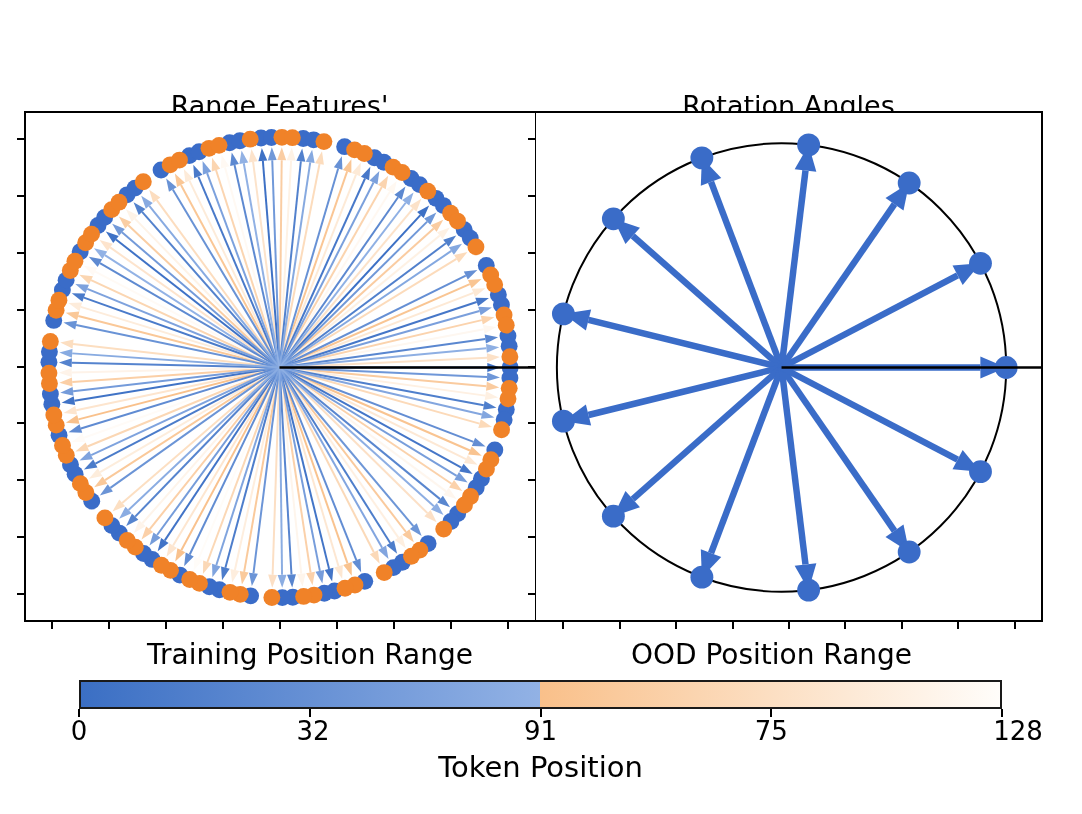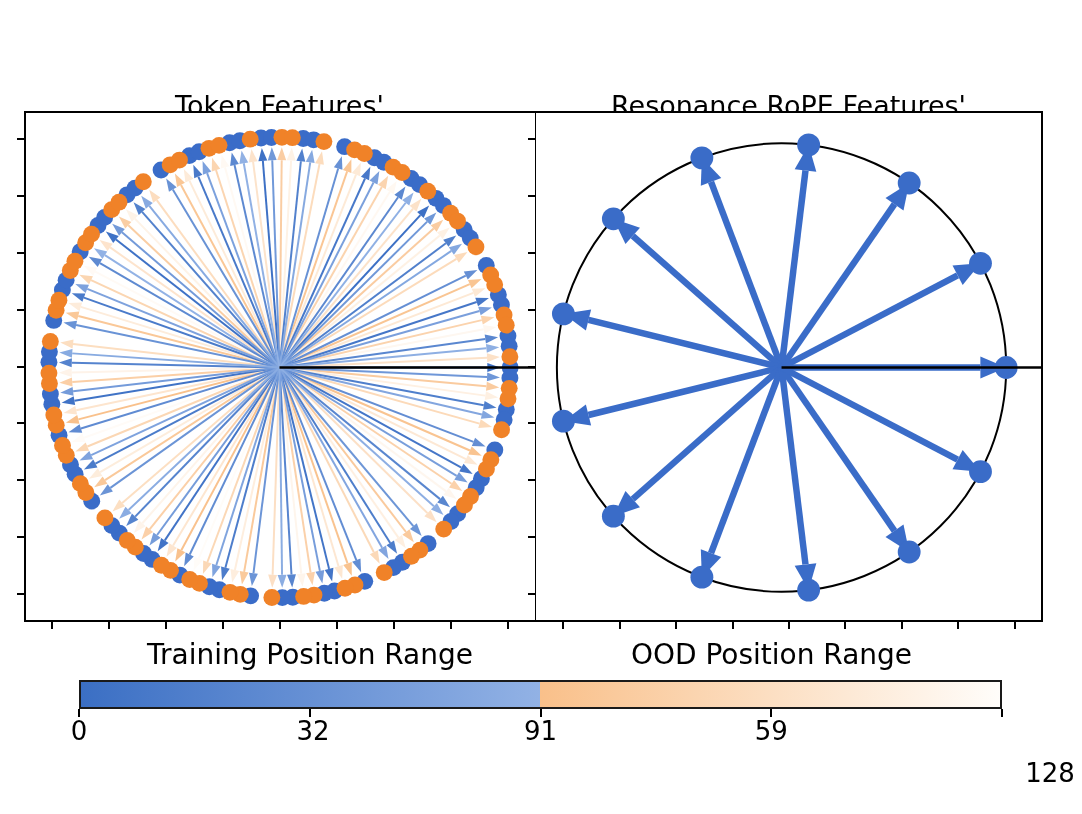--- a/index.html
+++ b/index.html
@@ -100,26 +100,25 @@
     font-size: 29px;
     color: #000000;
   }
 </style>
 </head>
 <body>
 
 <div id="figure">
 
   <div class="panel-title" id="title-left">
-    <div>Token Features'</div>
+    <div>Range Features'</div>
     <div>Rotation Angles</div>
   </div>
 
   <div class="panel-title" id="title-right">
-    <div>Resonance RoPE Features'</div>
     <div>Rotation Angles</div>
   </div>
 
   <div class="axes" id="axes-left">
     <svg id="svg-left" viewBox="0 0 512 511" preserveAspectRatio="none">
         <g>
           <line x1="255.00" y1="256.50" x2="79.32" y2="143.28" stroke="rgb(146,178,229)" stroke-width="2" stroke-linecap="butt"></line>
           <polygon points="68.39,136.24 81.76,139.50 76.88,147.07" fill="rgb(146,178,229)"></polygon>
           <line x1="255.00" y1="256.50" x2="52.66" y2="308.83" stroke="rgb(249,193,140)" stroke-width="2" stroke-linecap="butt"></line>
           <polygon points="40.07,312.08 51.53,304.47 53.78,313.19" fill="rgb(249,193,140)"></polygon>
@@ -613,19 +612,20 @@
   </div>
 
   <div id="cbar-ticks">
       <div class="cbar-tick" style="left: 78px;"></div>
       <div class="cbar-ticklabel" style="left: 79px;">0</div>
       <div class="cbar-tick" style="left: 308.75px;"></div>
       <div class="cbar-ticklabel" style="left: 313px;">32</div>
       <div class="cbar-tick" style="left: 539.5px;"></div>
       <div class="cbar-ticklabel" style="left: 540.5px;">91</div>
       <div class="cbar-tick" style="left: 770.25px;"></div>
-      <div class="cbar-ticklabel" style="left: 771.25px;">59</div>
+      <div class="cbar-ticklabel" style="left: 771.25px;">75</div>
       <div class="cbar-tick" style="left: 1001px;"></div>
-      <div class="cbar-ticklabel" style="left: 1050px; margin-top: 42px;">128</div>
+      <div class="cbar-ticklabel" style="left: 1018px;">128</div>
     </div>
 
+  <div id="cbar-axis-label">Token Position</div>
 
 </div>
 
 </body></html>

